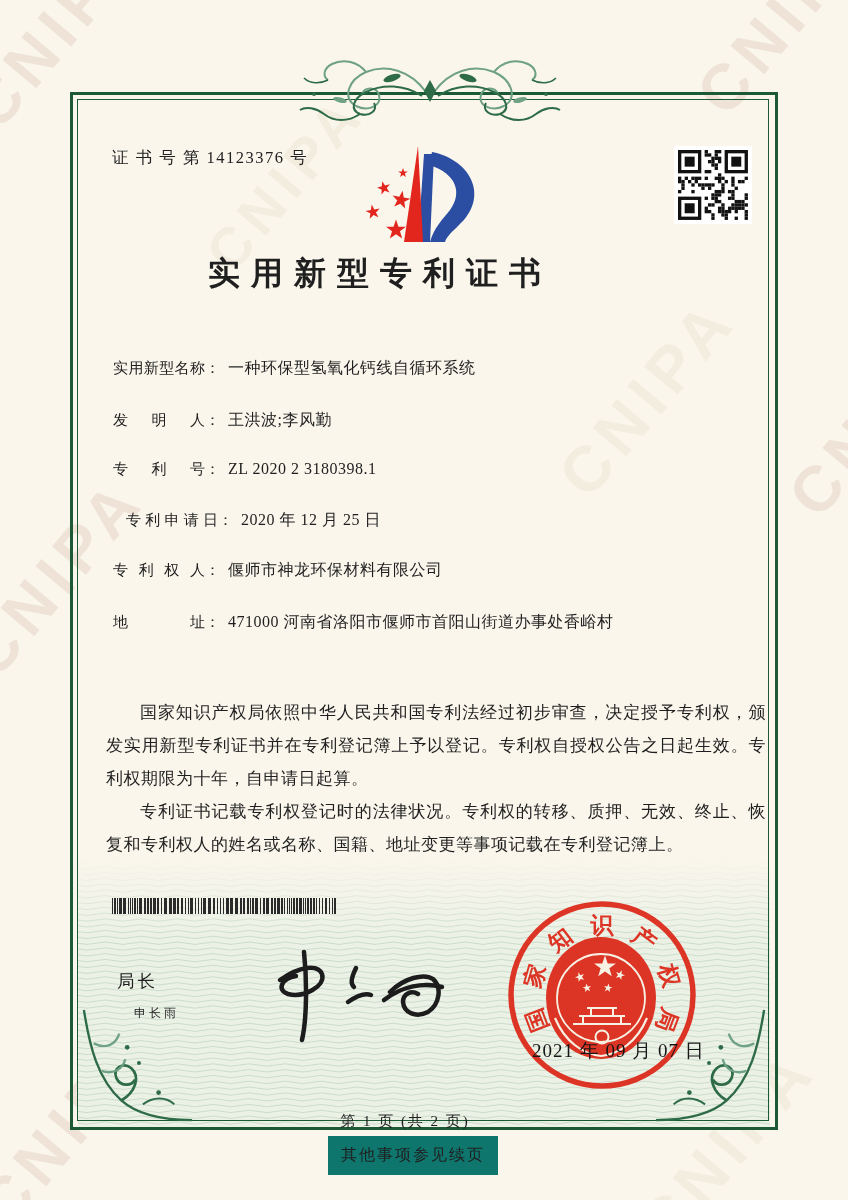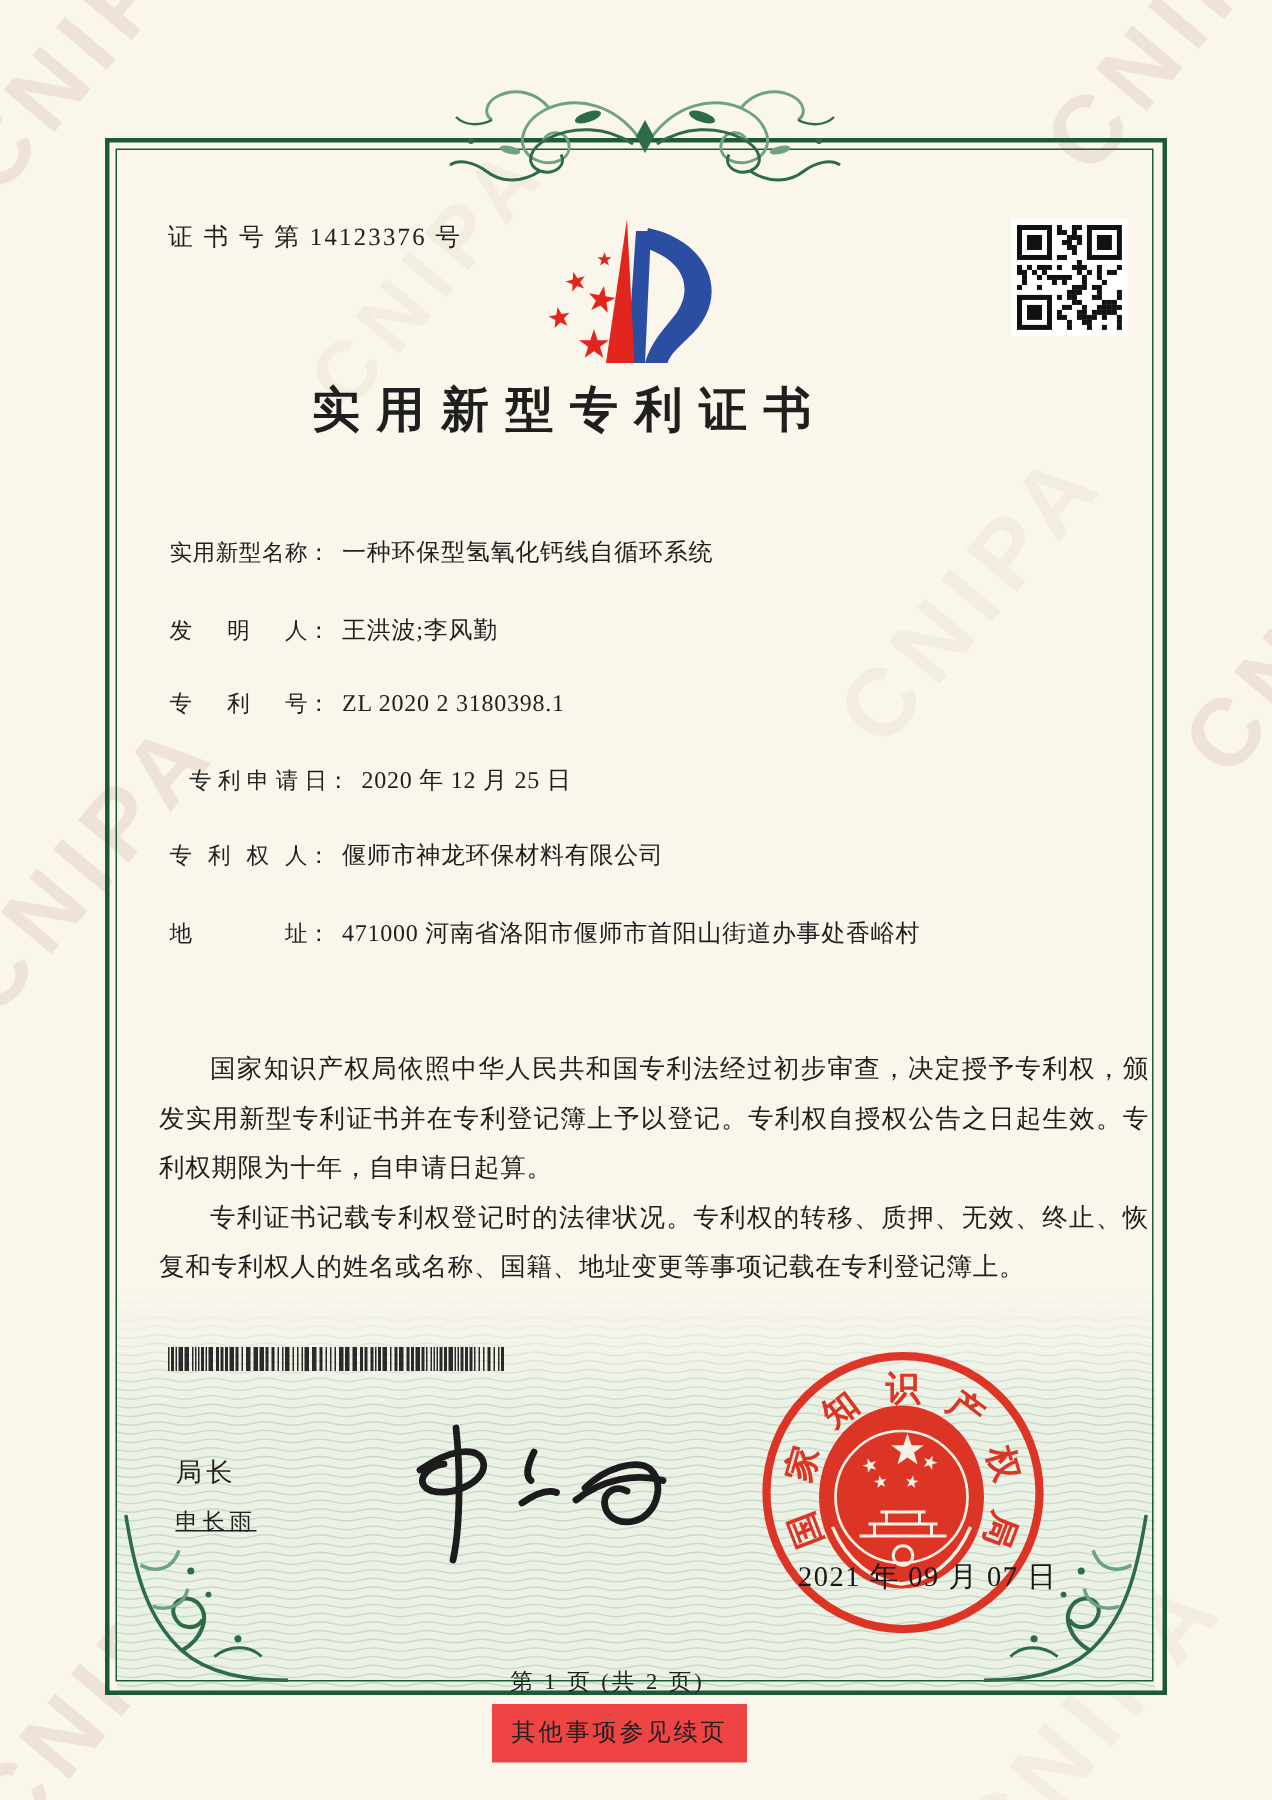--- a/index.html
+++ b/index.html
@@ -29,28 +29,28 @@
   .flabel{display:inline-block;width:92px;text-align:justify;text-align-last:justify;
           font-size:15px;vertical-align:baseline;}
   .fcolon{display:inline-block;margin-right:8px;font-size:15px;}
   .fvalue{font-size:16px;letter-spacing:0.5px;}
   .grant2{position:absolute;left:342px;top:0;}
   .bodytext{position:absolute;left:106px;top:696px;width:660px;font-size:17px;
             line-height:33px;letter-spacing:0.5px;text-align:justify;}
   .bodytext p{margin:0;text-indent:2em;}
   .barcode{position:absolute;left:112px;top:898px;}
   .signer-title{position:absolute;left:117px;top:969px;font-size:17.5px;letter-spacing:3px;}
-  .signer-name{position:absolute;left:117px;top:1005px;font-size:15px;letter-spacing:3px;text-decoration:underline;}
+  .signer-name{position:absolute;left:134px;top:1005px;font-size:12px;letter-spacing:3px;}
   .signature{position:absolute;left:252px;top:940px;}
   .seal{position:absolute;left:503px;top:896px;}
   .seal-date{position:absolute;left:532px;top:1038px;font-size:19px;letter-spacing:1px;
              color:#161616;z-index:6;}
   .pagefooter{position:absolute;left:55px;top:1098px;width:700px;text-align:center;
               font-size:15px;letter-spacing:2px;z-index:5;margin-top:14px;}
-  .contnote{position:absolute;left:328px;top:1136px;background:#ef4444;
+  .contnote{position:absolute;left:328px;top:1136px;background:#0f766e;
             padding:9px 13px;font-size:16px;letter-spacing:2px;z-index:5;}
   .orn-top{position:absolute;left:294px;top:54px;}
   .fl-bl{position:absolute;left:78px;top:1008px;z-index:4;}
   .fl-br{position:absolute;left:652px;top:1008px;z-index:4;transform:scaleX(-1);}
   svg{display:block;}
 </style>
 </head>
 <body>
 
 <div class="page">

